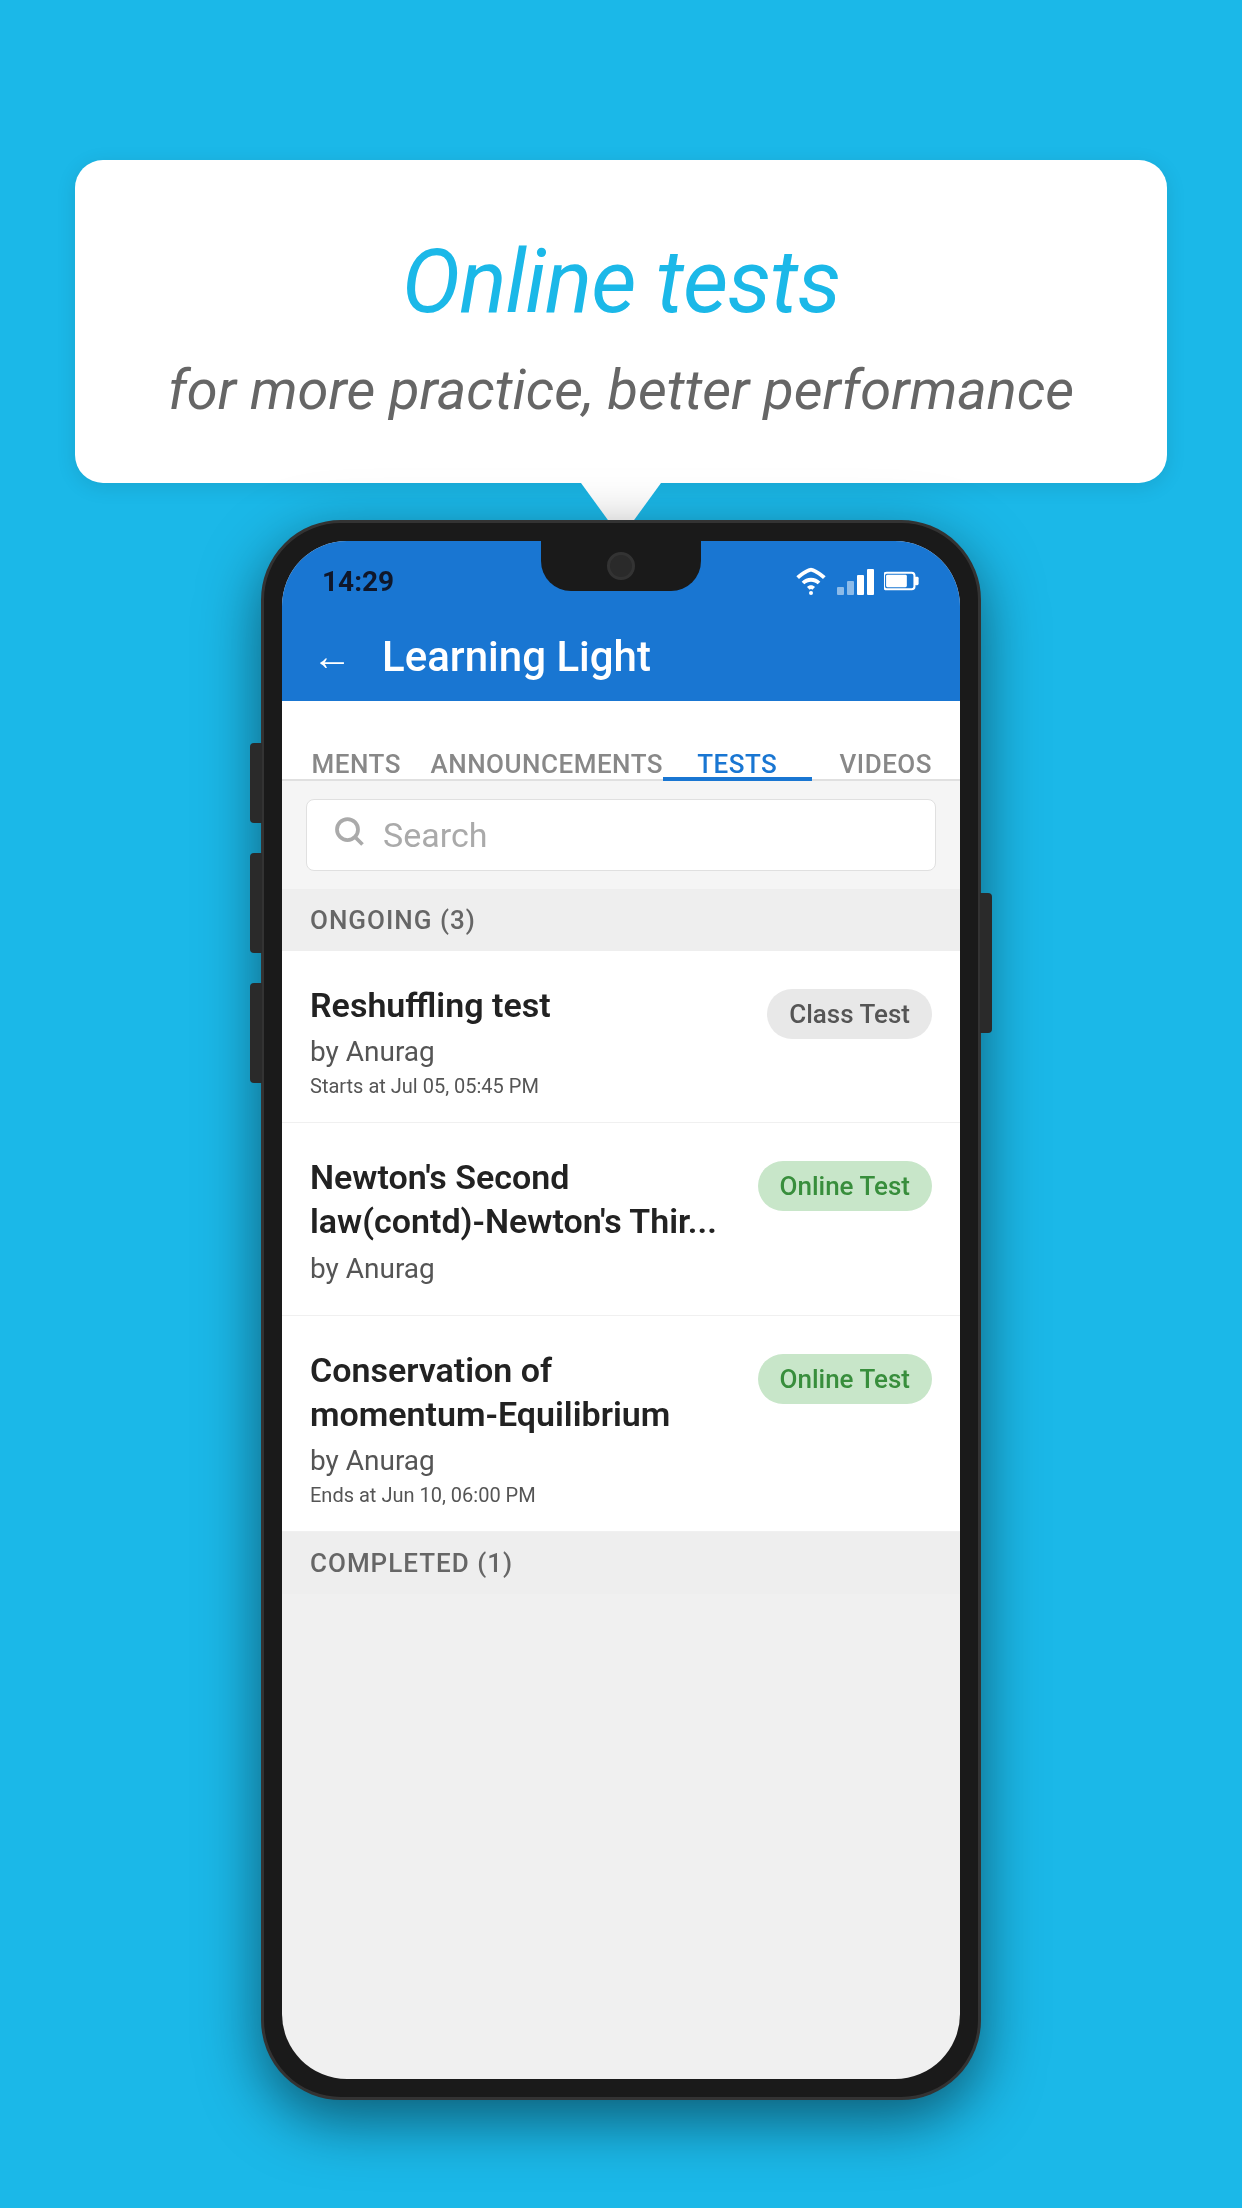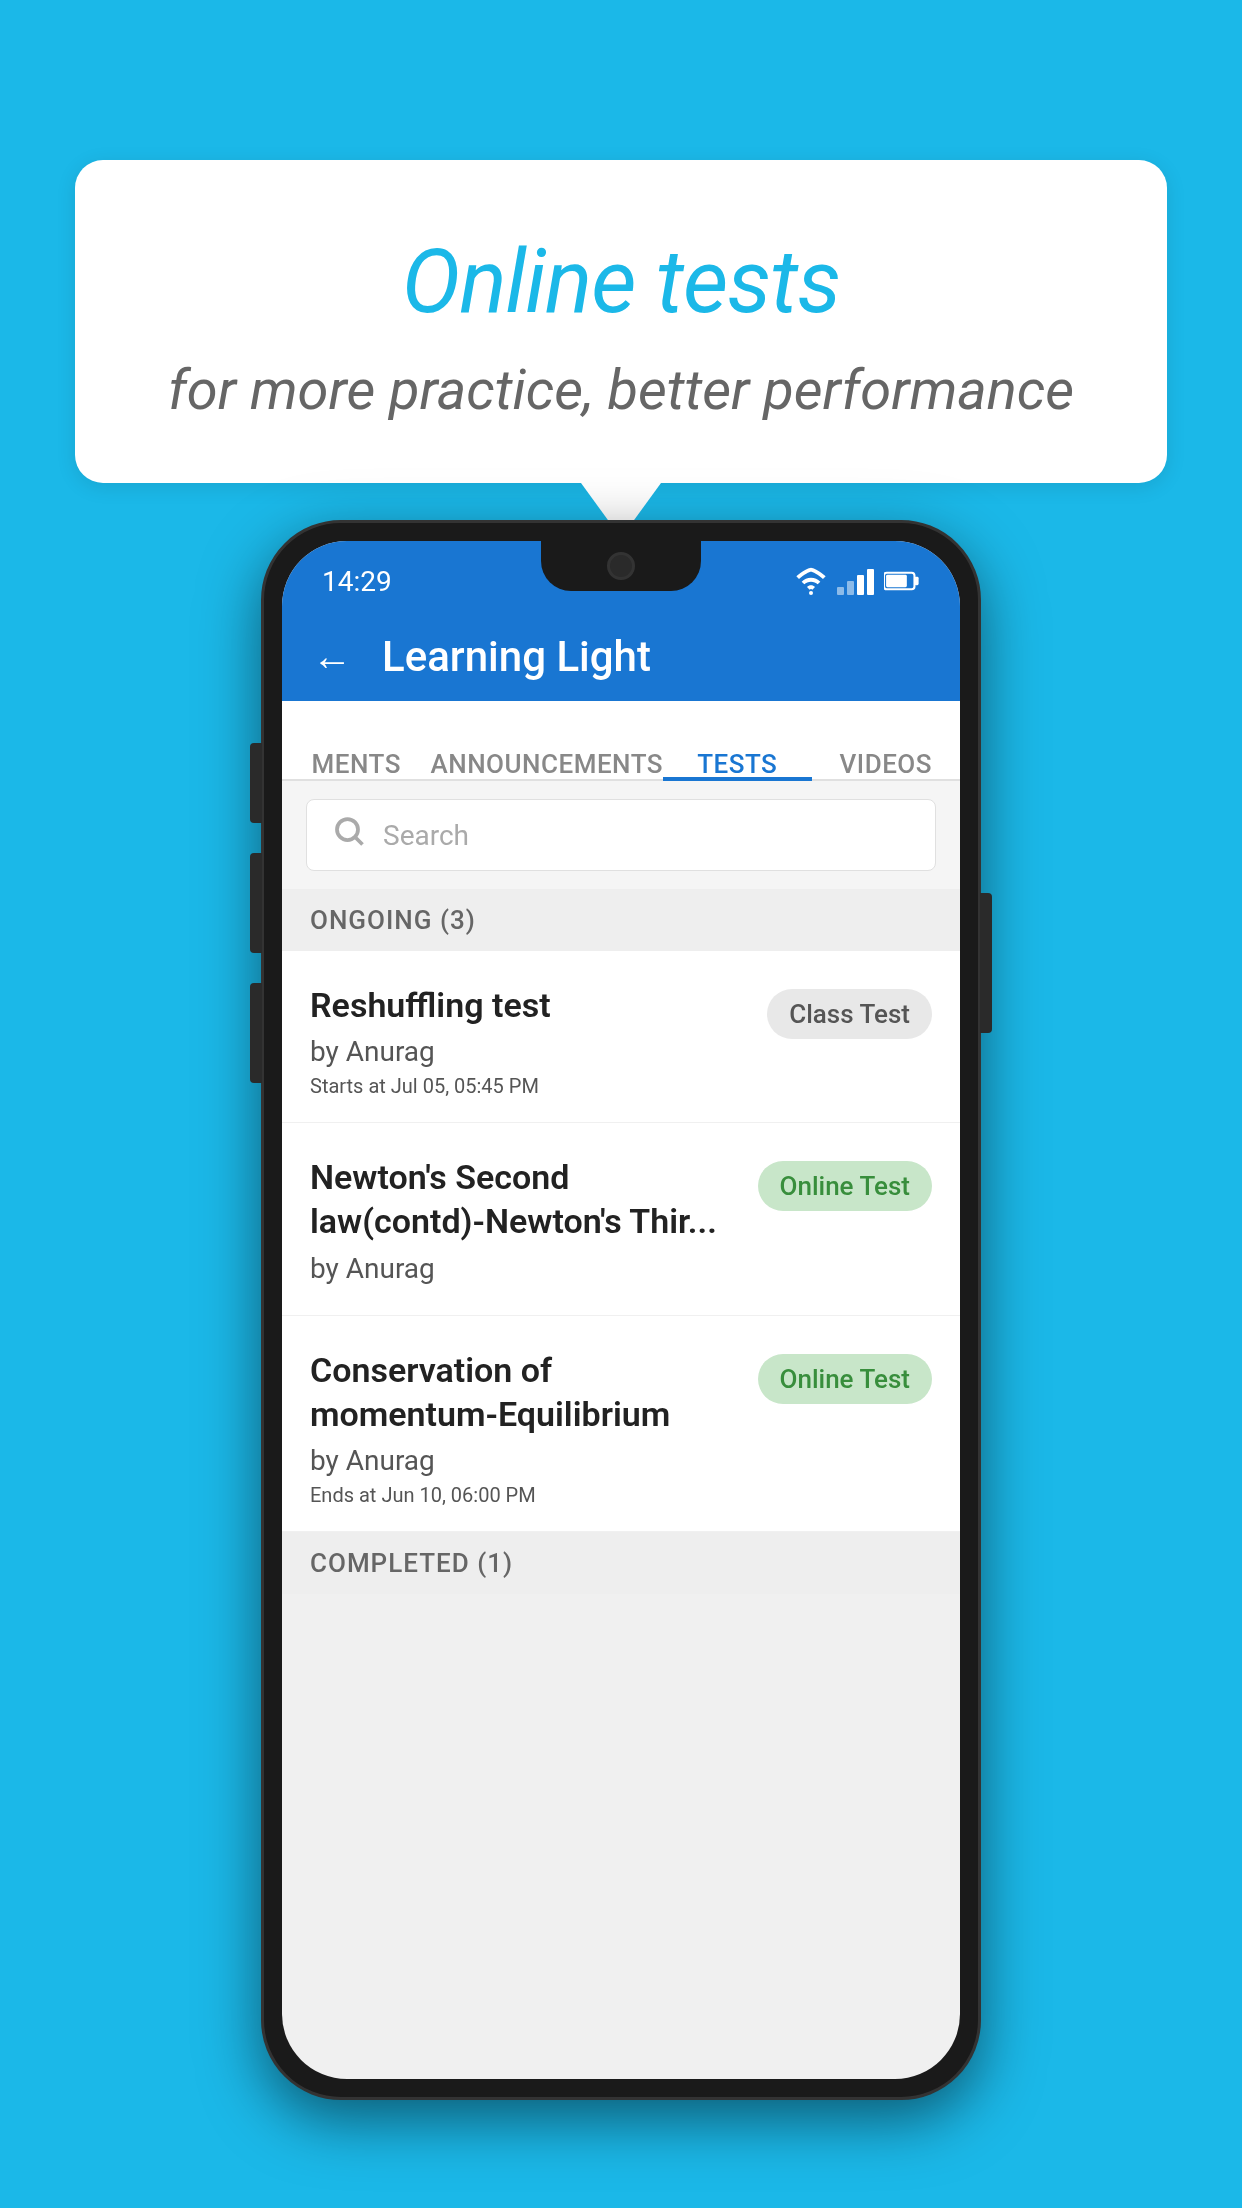--- a/index.html
+++ b/index.html
@@ -158,23 +158,23 @@
       display: flex;
       align-items: center;
       justify-content: space-between;
       padding: 0 40px;
       padding-top: 10px;
       position: relative;
       z-index: 10;
     }
 
     .status-time {
-      color: #ffffff;
+      color: #0f172a;
       font-size: 28px;
-      font-weight: 400;
+      font-weight: 700;
     }
 
     .status-icons {
       display: flex;
       align-items: center;
       gap: 10px;
     }
 
     .signal-bars {
       display: flex;
@@ -263,21 +263,21 @@
       border: 1px solid #e0e0e0;
     }
 
     .search-icon {
       color: #aaa;
       font-size: 36px;
     }
 
     .search-placeholder {
       color: #aaa;
-      font-size: 28px;
+      font-size: 34px;
     }
 
     
     .section-label {
       background: #eeeeee;
       padding: 16px 28px;
       font-size: 26px;
       color: #666;
       font-weight: 500;
       letter-spacing: 1px;

